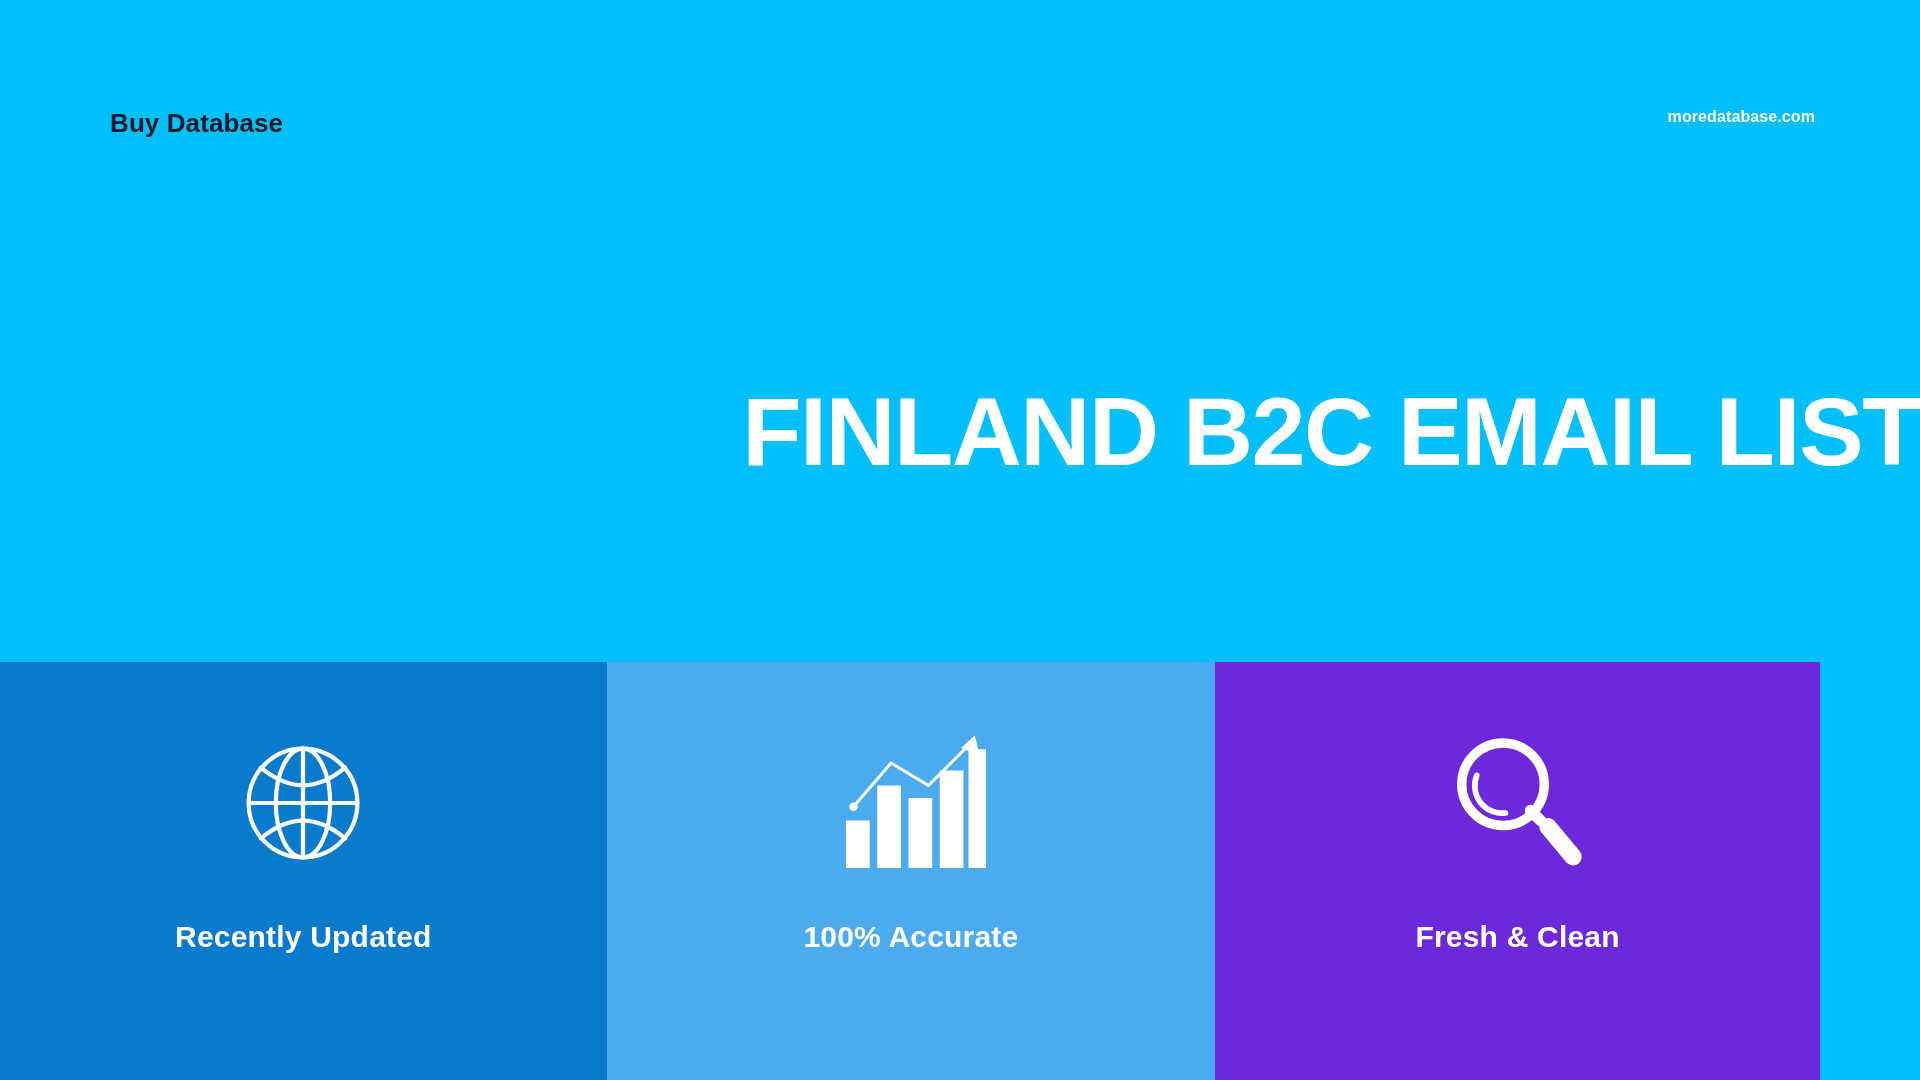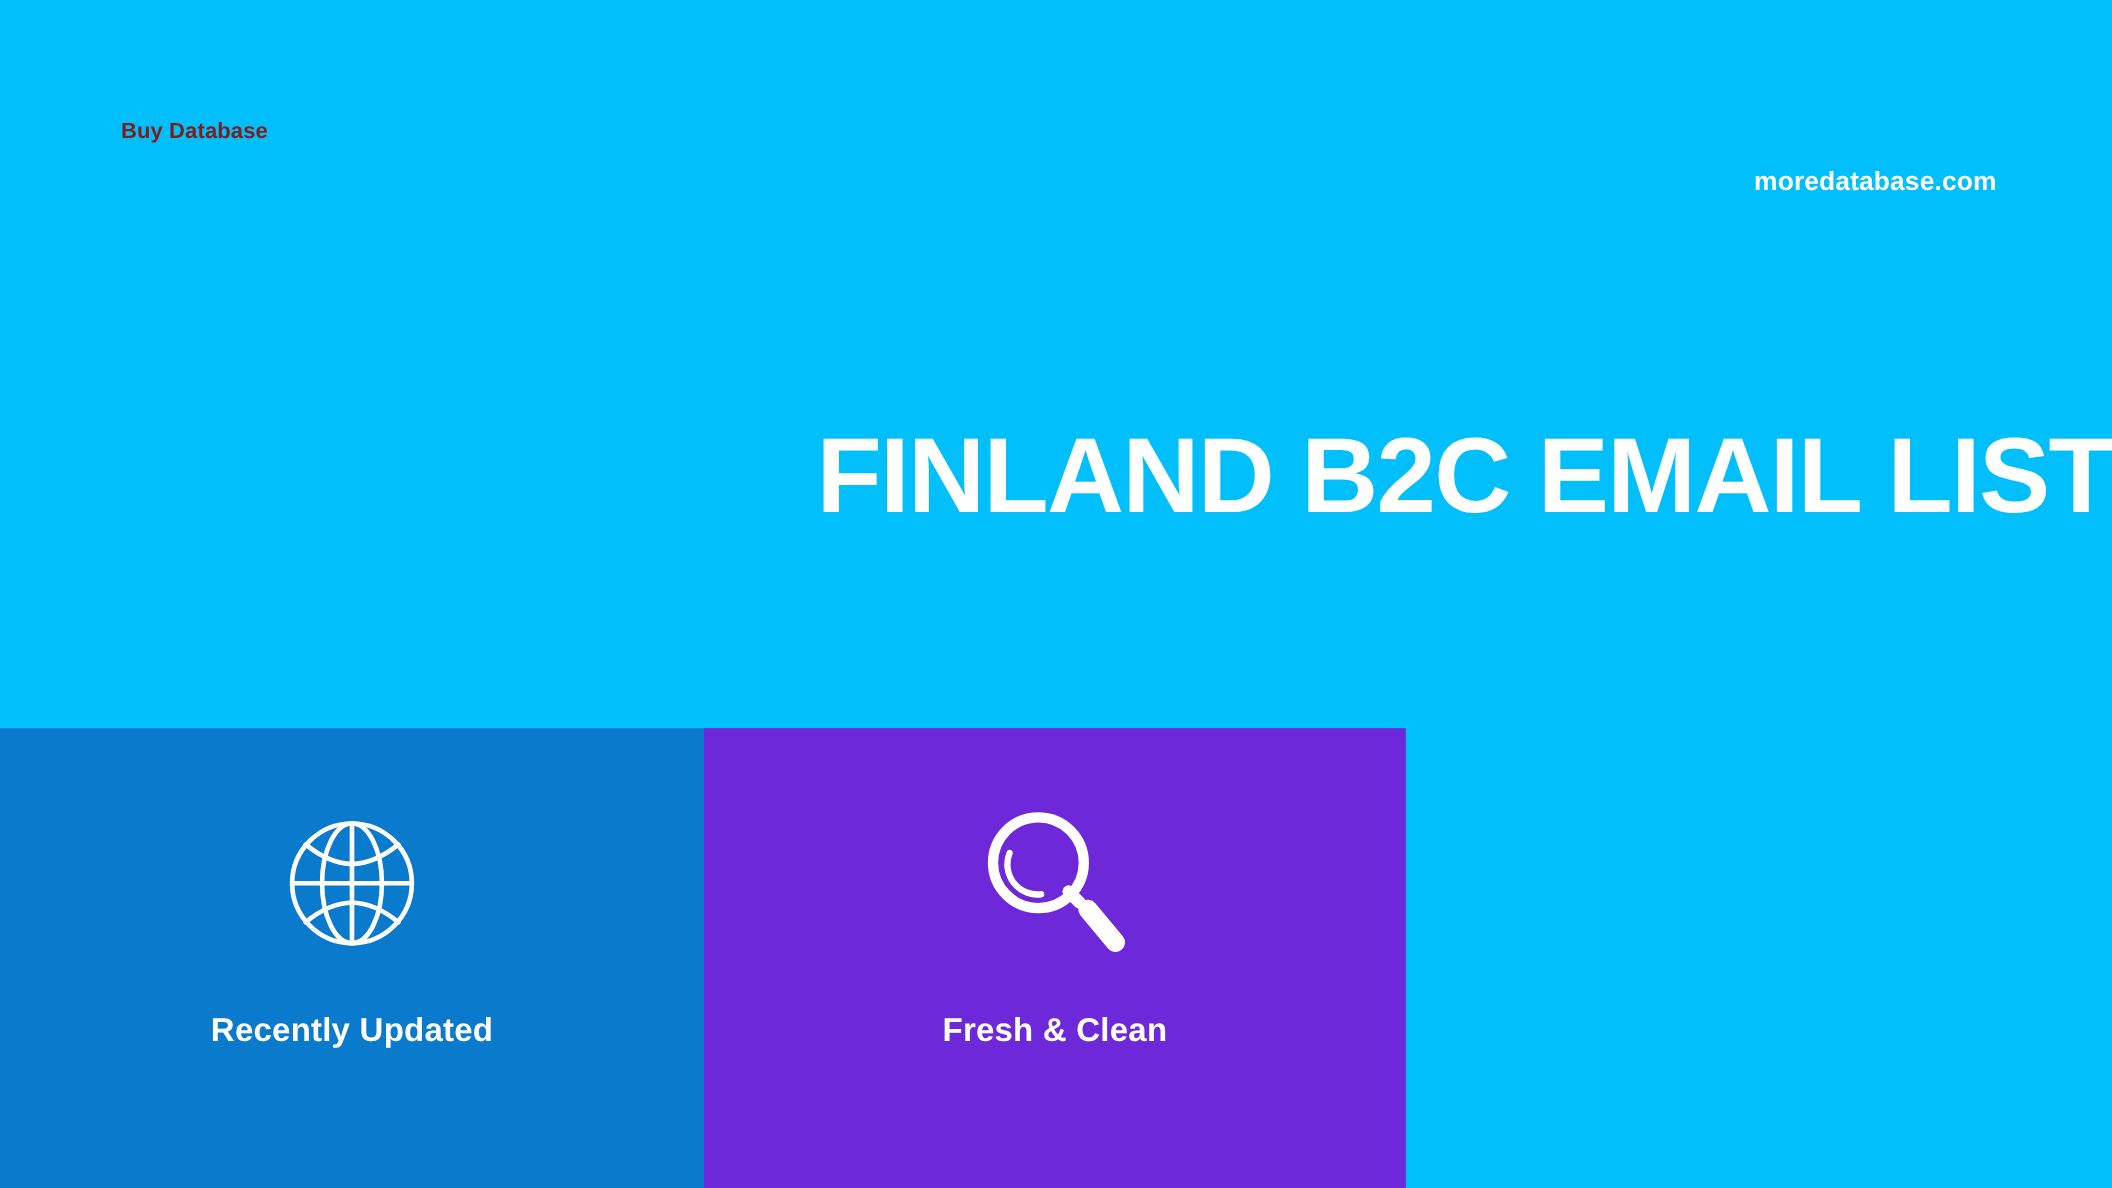--- a/index.html
+++ b/index.html
@@ -27,38 +27,37 @@
     top: 0;
     width: 1920px;
     height: 662px;
     background: #00bffa;
   }
 
   .brand {
     position: absolute;
     left: 110px;
     top: 108px;
-    font-size: 20px;
+    font-size: 26px;
     font-weight: bold;
-    color: #7f1d1d;
+    color: #0f172a;
     letter-spacing: 0.1px;
     white-space: nowrap;
   }
 
   .site-url {
     position: absolute;
     right: 105px;
     top: 108px;
-    font-size: 24px;
+    font-size: 16px;
     font-weight: bold;
     color: #ffffff;
     letter-spacing: 0.1px;
     white-space: nowrap;
     text-decoration: none;
-    margin-top: 44px;
   }
 
   .hero-title {
     position: absolute;
     left: 0;
     right: 0;
     top: 318px;
     text-align: right;
     font-size: 97px;
     line-height: 1;
@@ -131,20 +130,39 @@
           <line x1="50" y1="10" x2="50" y2="90"></line>
           <line x1="10" y1="50" x2="90" y2="50"></line>
           <ellipse cx="50" cy="50" rx="20" ry="40"></ellipse>
           <path d="M19 24 C30 33 40 37 50 37 C60 37 70 33 81 24"></path>
           <path d="M19 76 C30 67 40 63 50 63 C60 63 70 67 81 76"></path>
         </svg>
       </div>
       <div class="feature-label">Recently Updated</div>
     </div>
 
+    <div class="feature feature-2">
+      <div class="feature-icon">
+        <svg width="150" height="150" viewBox="0 0 120 120" fill="none">
+
+          <g fill="#ffffff">
+            <rect x="8" y="74" width="19" height="38"></rect>
+            <rect x="33" y="46" width="19" height="66"></rect>
+            <rect x="58" y="56" width="19" height="56"></rect>
+            <rect x="83" y="34" width="19" height="78"></rect>
+            <rect x="106" y="17" width="19" height="95"></rect>
+          </g>
+
+          <polyline points="14,63 44,28 74,46 108,12" stroke="#ffffff" stroke-width="2.4" fill="none" stroke-linejoin="round" stroke-linecap="round"></polyline>
+          <circle cx="14" cy="63" r="3.4" fill="#ffffff"></circle>
+          <polygon points="111,6 115,22 100,16" fill="#ffffff"></polygon>
+        </svg>
+      </div>
+      <div class="feature-label">100% Accurate</div>
+    </div>
 
     <div class="feature feature-3">
       <div class="feature-icon">
         <svg width="150" height="150" viewBox="0 0 120 120" fill="none" stroke="#ffffff" stroke-linecap="round">
           <circle cx="48" cy="45" r="33" stroke-width="7.5"></circle>
           <path d="M27 38 A22 22 0 0 0 50 68" stroke-width="4.6"></path>
           <line x1="70" y1="66" x2="78" y2="74" stroke-width="9"></line>
           <line x1="84" y1="79" x2="104" y2="103" stroke-width="14"></line>
         </svg>
       </div>

